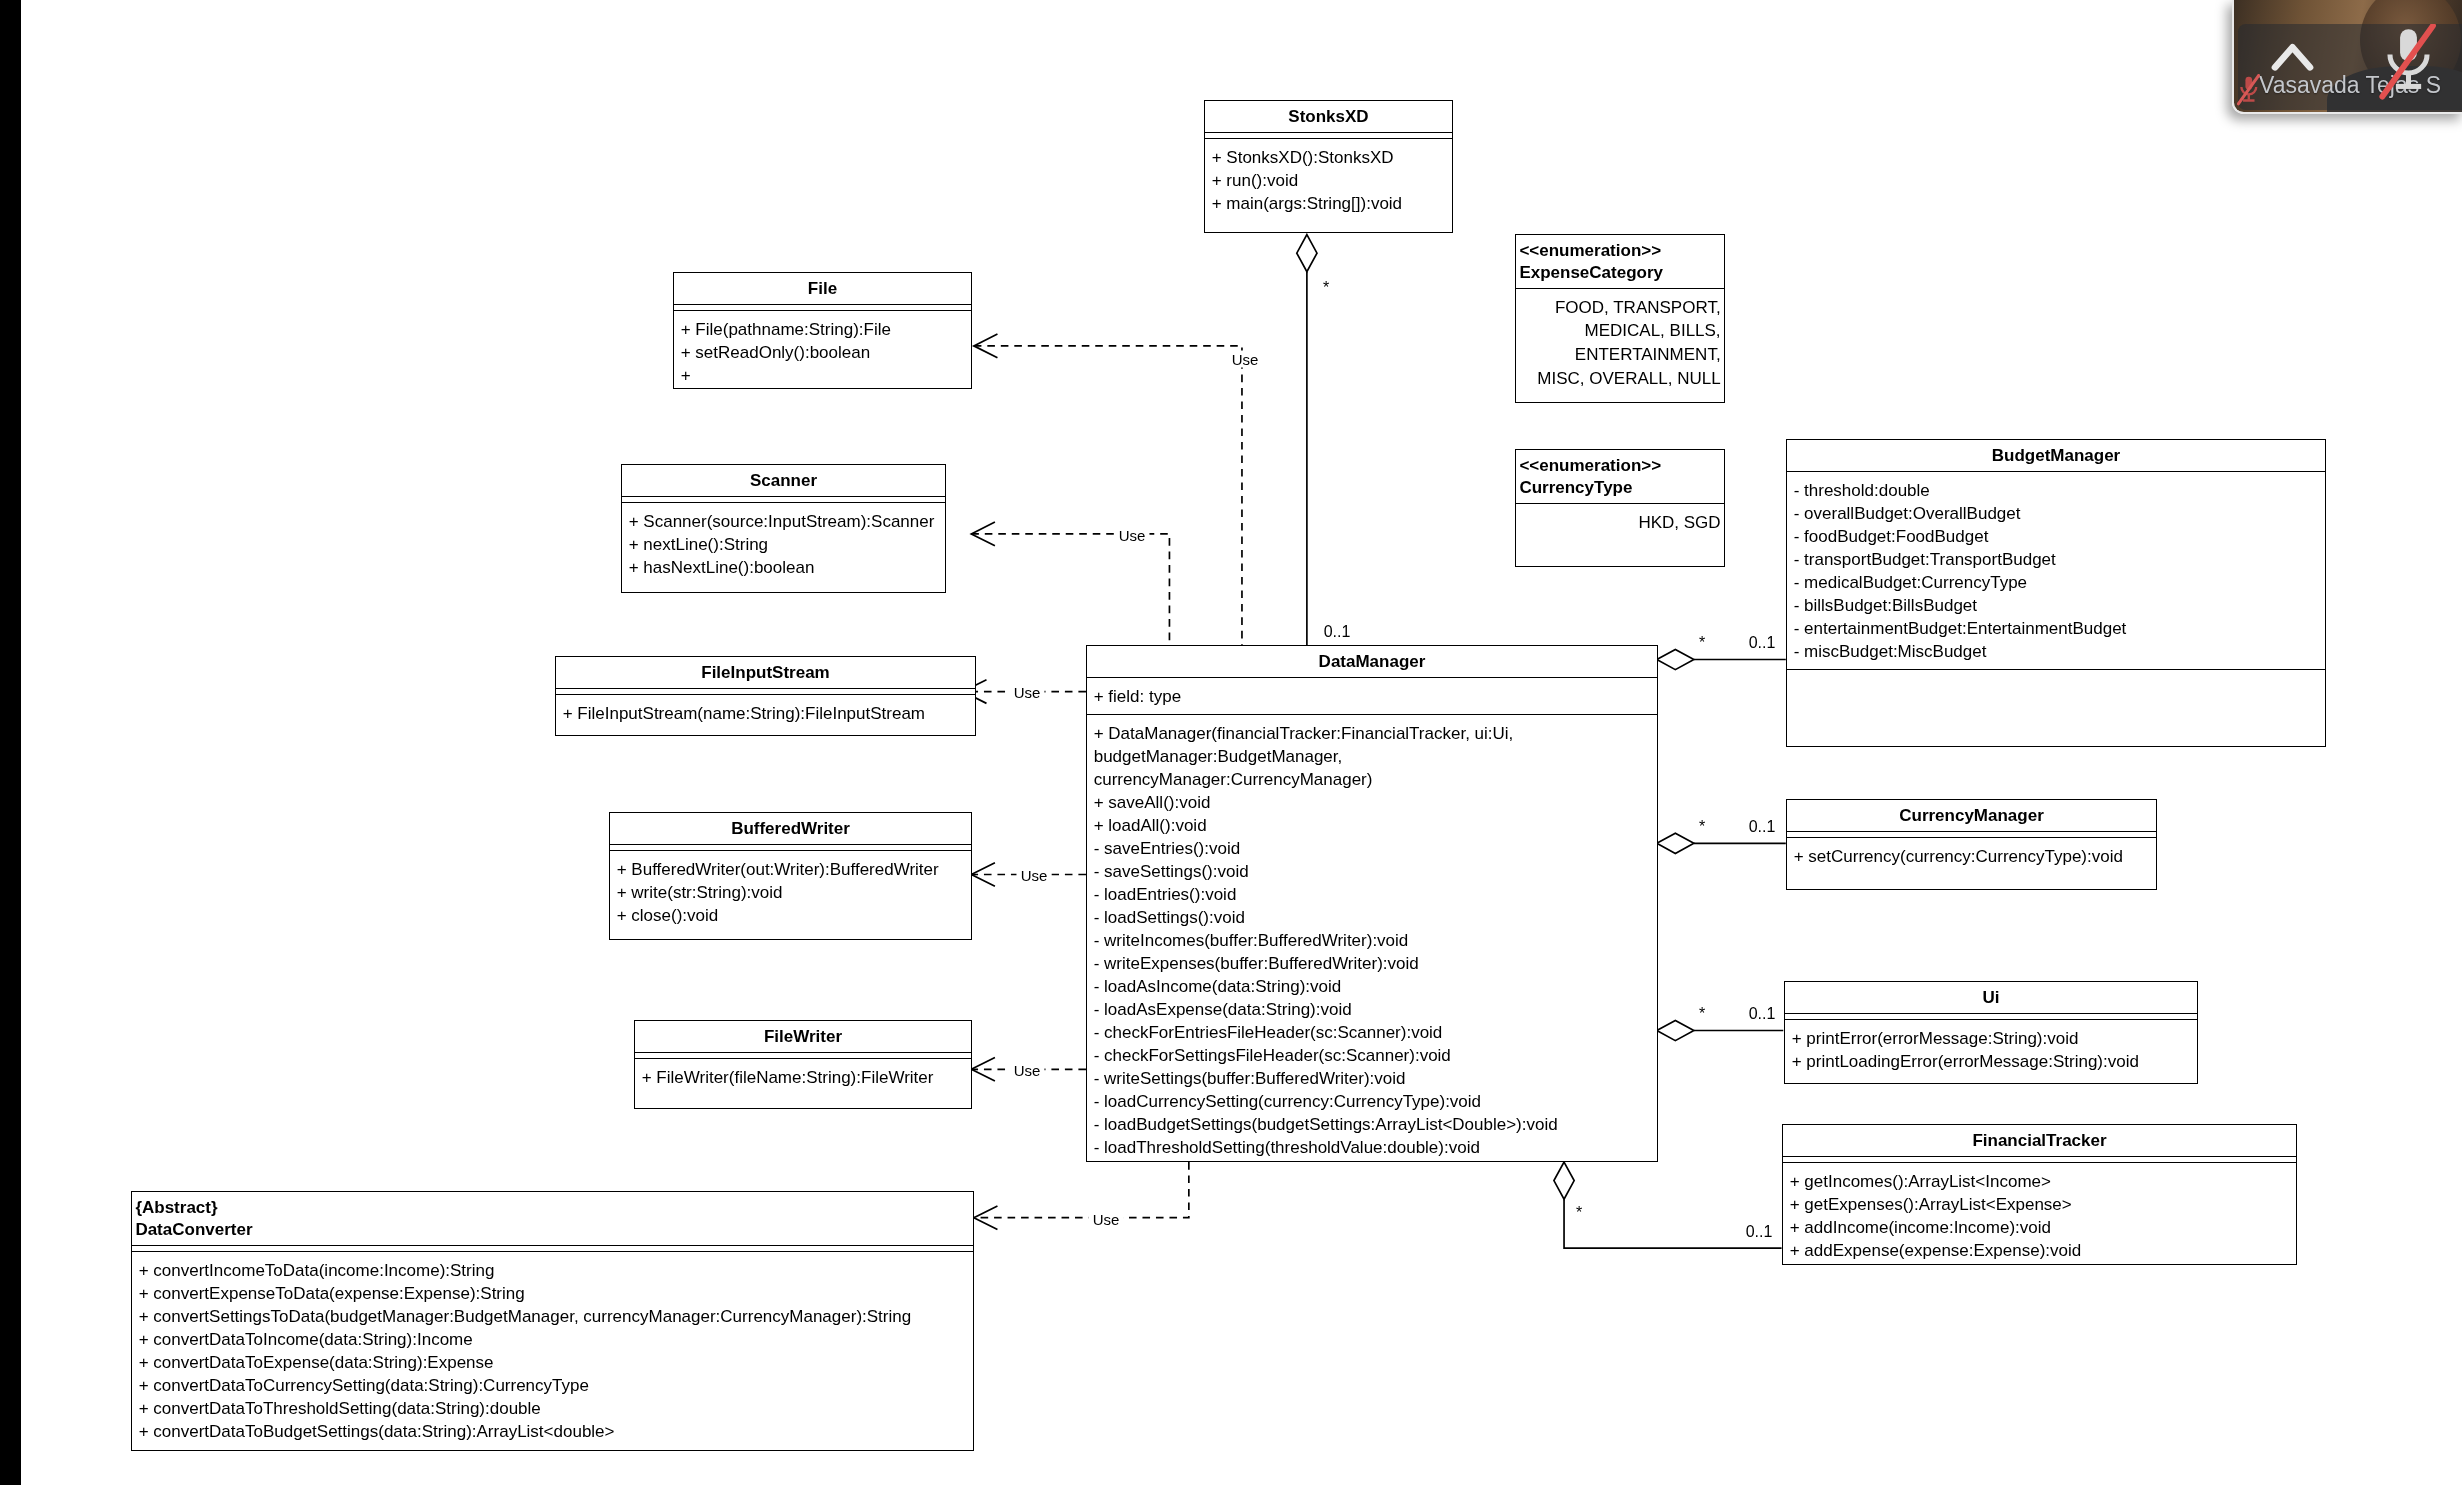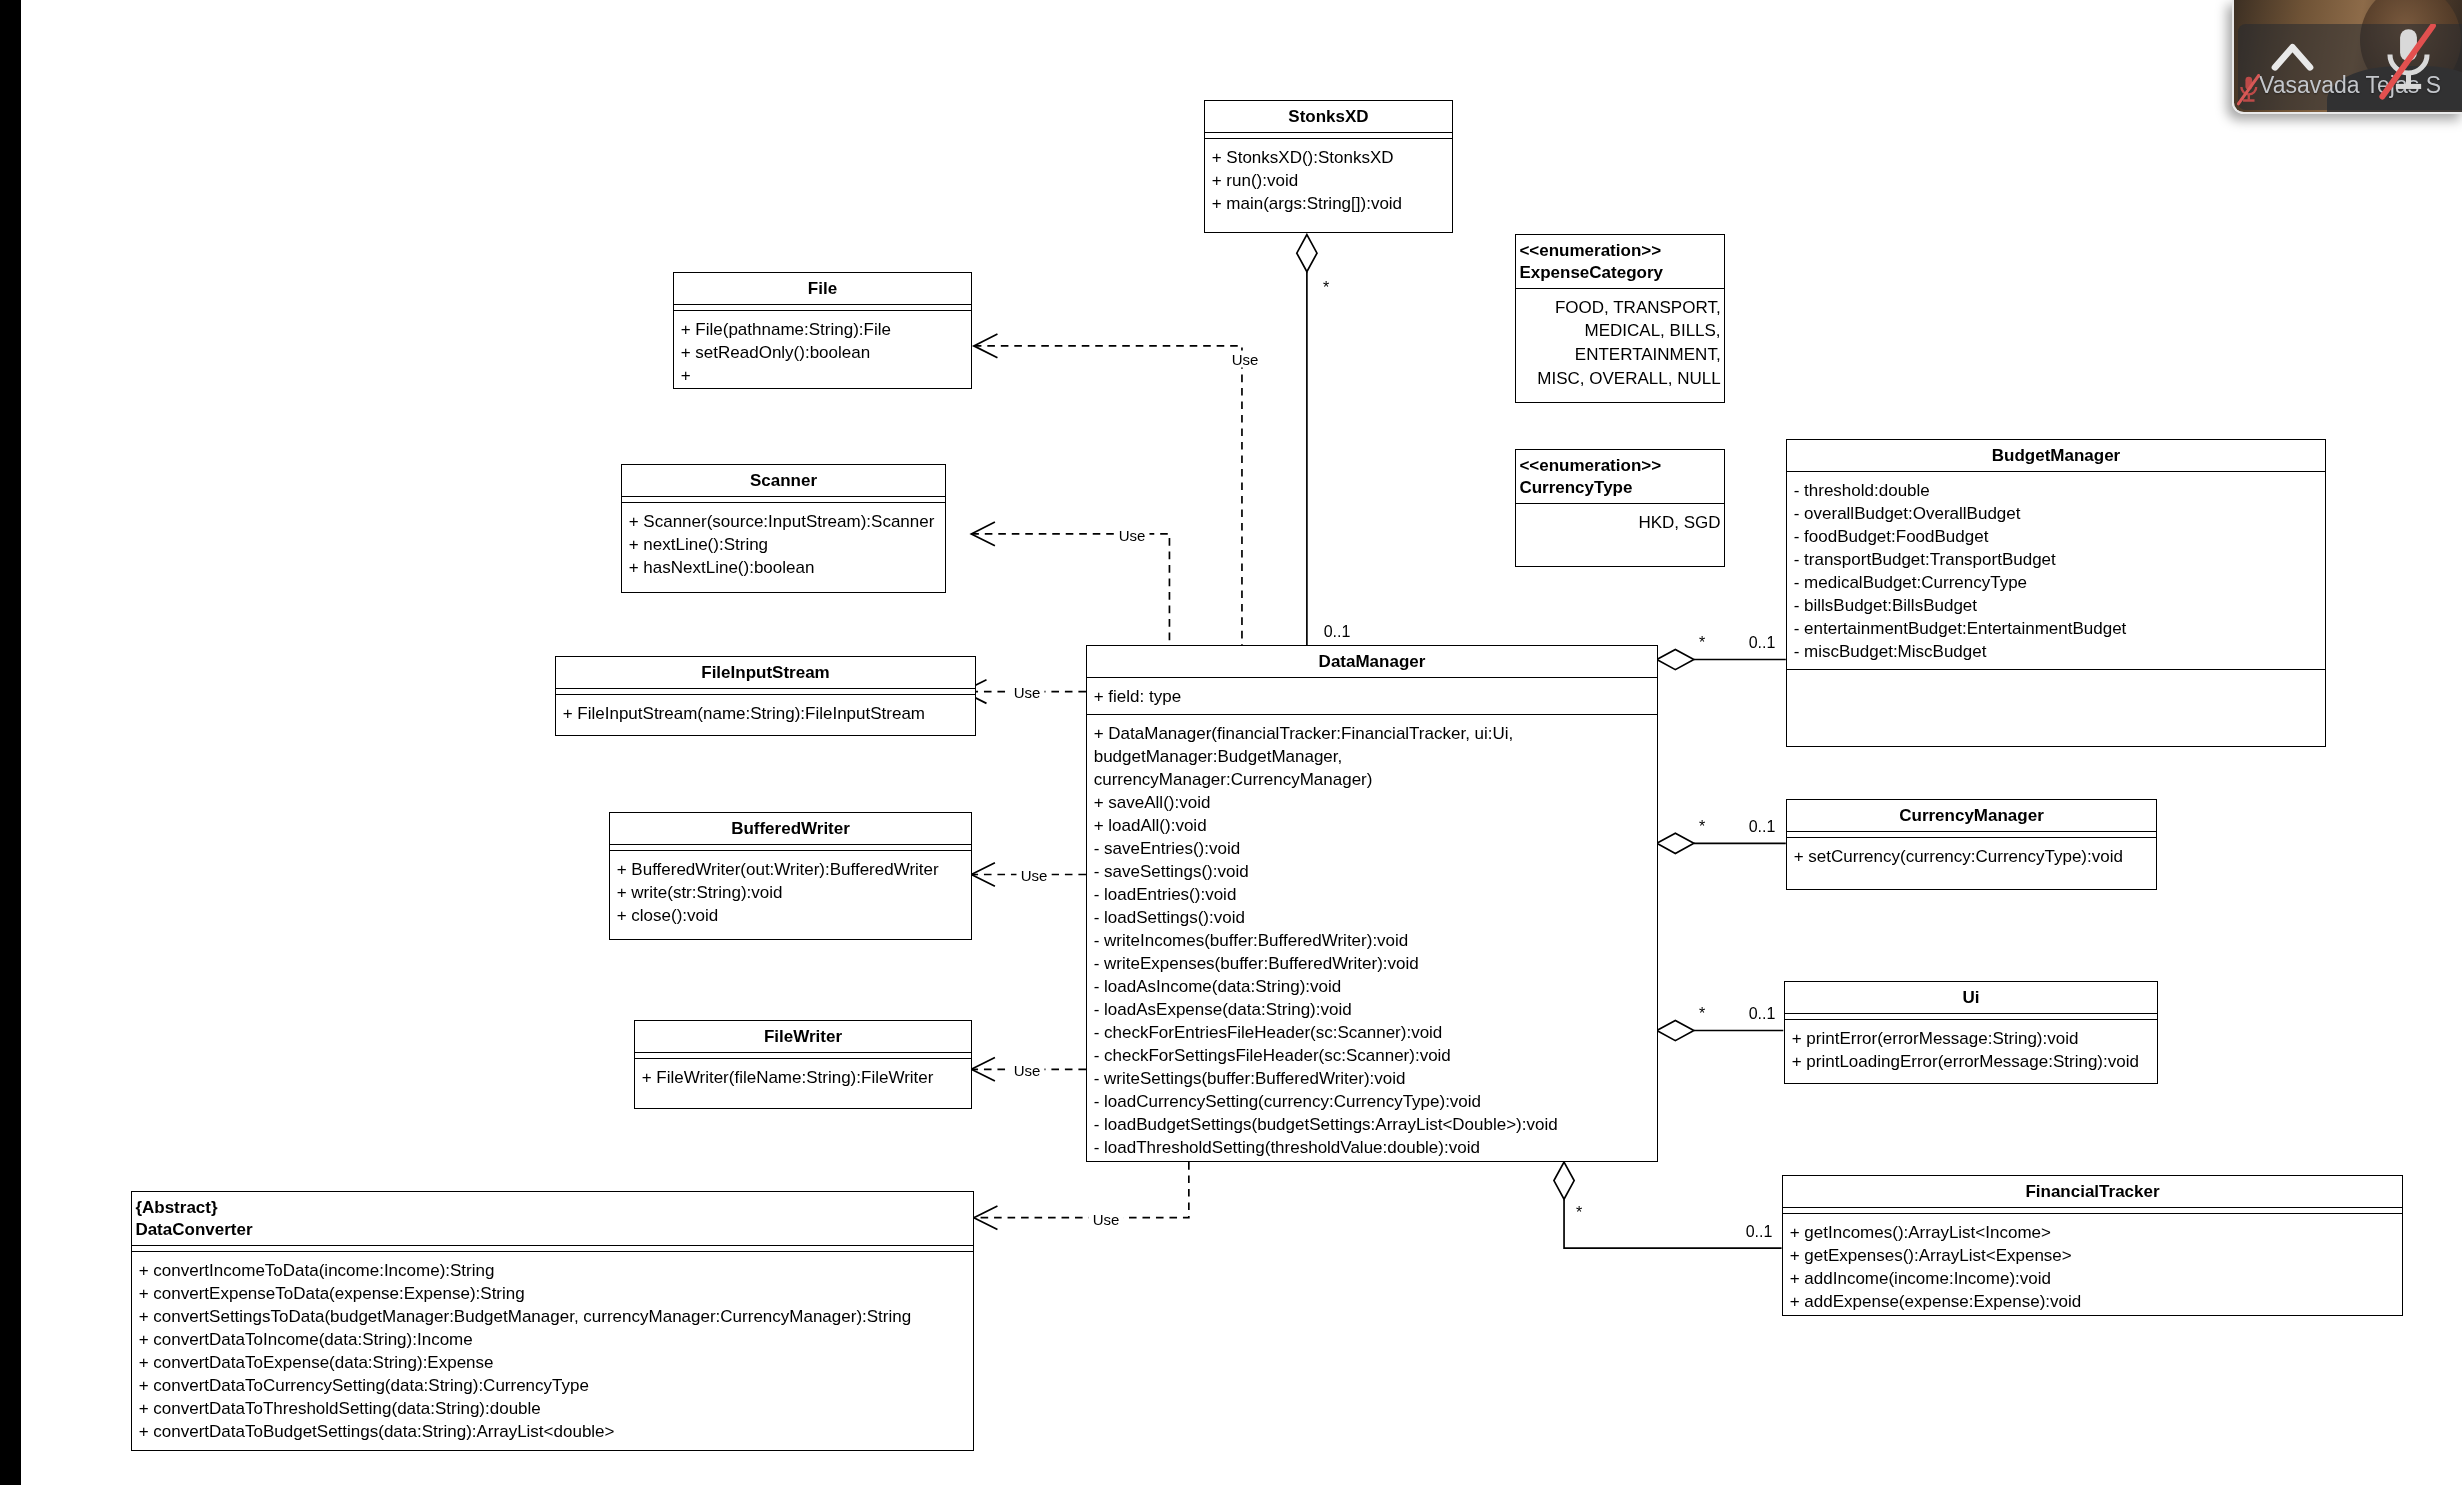--- a/index.html
+++ b/index.html
@@ -217,30 +217,30 @@
 </div>
 
 <div class="uml-box" style="left:1786px;top:799px;width:371px;height:91px">
   <div class="title">CurrencyManager</div>
   <div class="gap"></div>
   <div class="members">
       <div class="member">+ setCurrency(currency:CurrencyType):void</div>
     </div>
 </div>
 
-<div class="uml-box" style="left:1784px;top:981px;width:374px;height:103px">
+<div class="uml-box" style="left:1784px;top:981px;width:414px;height:103px">
   <div class="title">Ui</div>
   <div class="gap"></div>
   <div class="members">
       <div class="member">+ printError(errorMessage:String):void</div>
       <div class="member">+ printLoadingError(errorMessage:String):void</div>
     </div>
 </div>
 
-<div class="uml-box" style="left:1782px;top:1175px;width:621px;height:141px">
+<div class="uml-box" style="left:1782px;top:1124px;width:515px;height:141px">
   <div class="title">FinancialTracker</div>
   <div class="gap"></div>
   <div class="members">
       <div class="member">+ getIncomes():ArrayList&lt;Income&gt;</div>
       <div class="member">+ getExpenses():ArrayList&lt;Expense&gt;</div>
       <div class="member">+ addIncome(income:Income):void</div>
       <div class="member">+ addExpense(expense:Expense):void</div>
     </div>
 </div>
 

